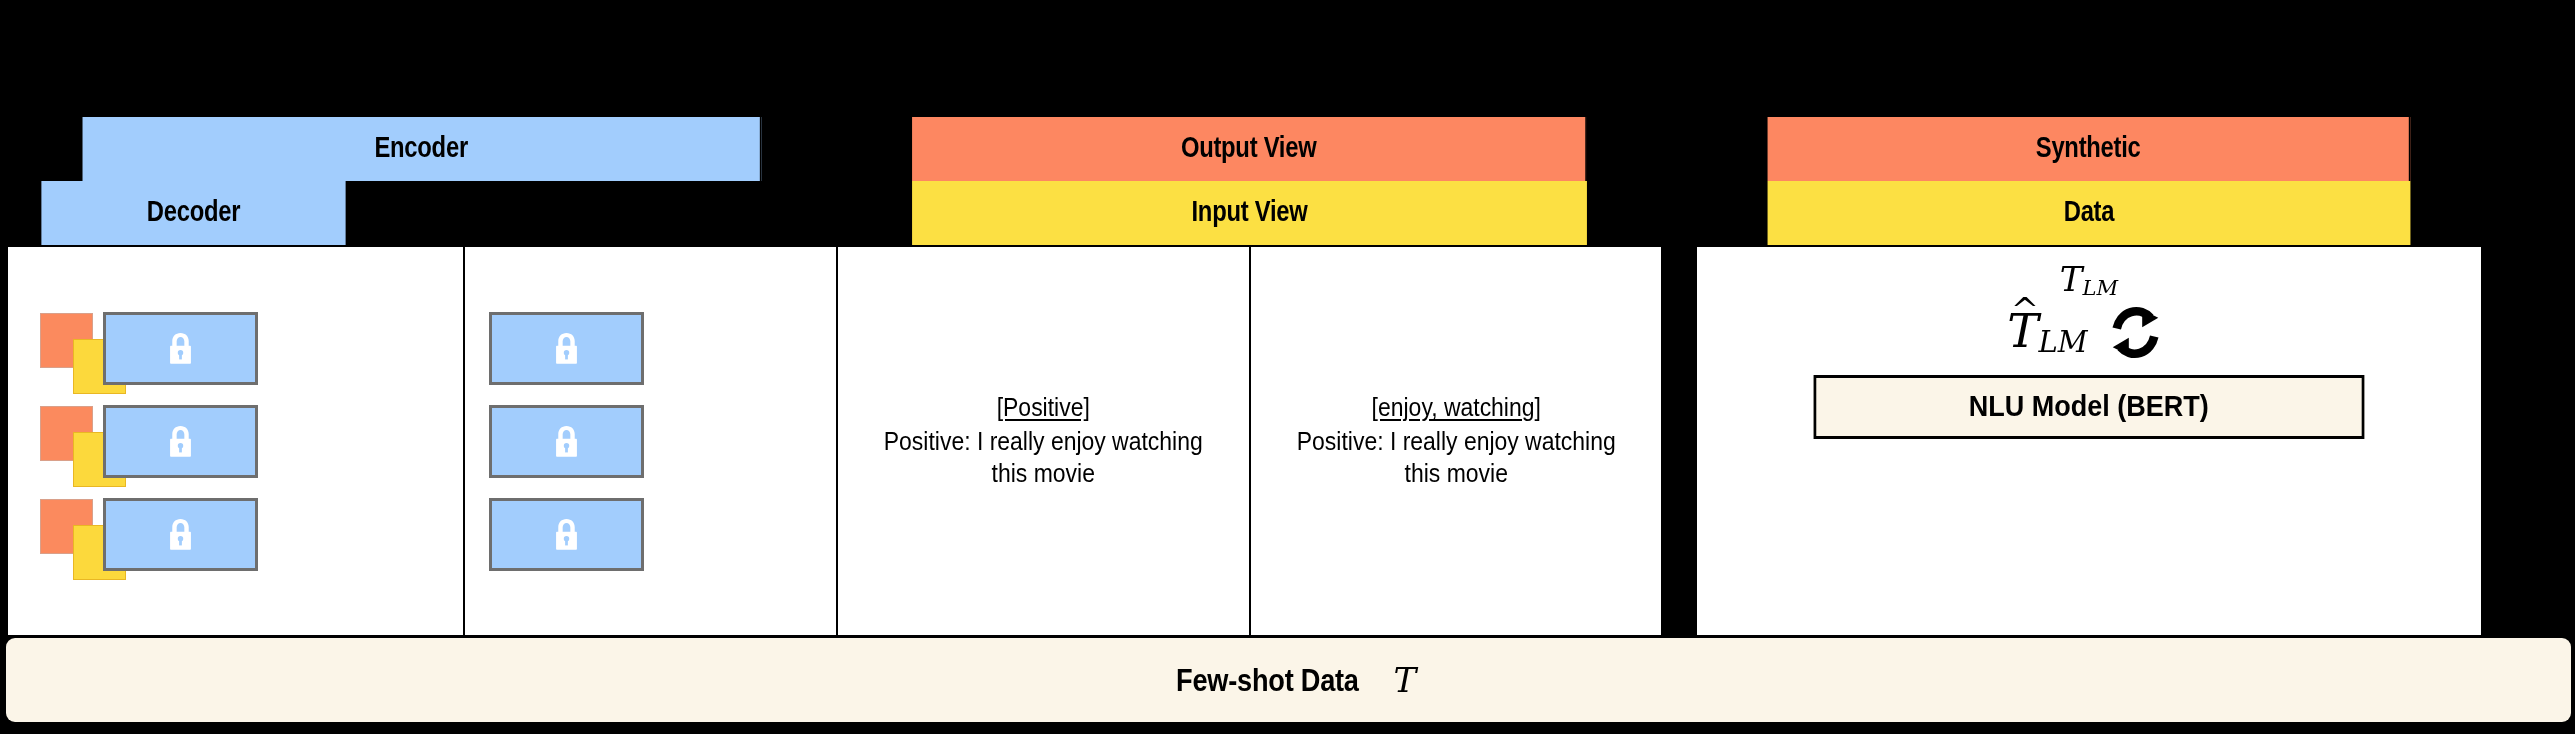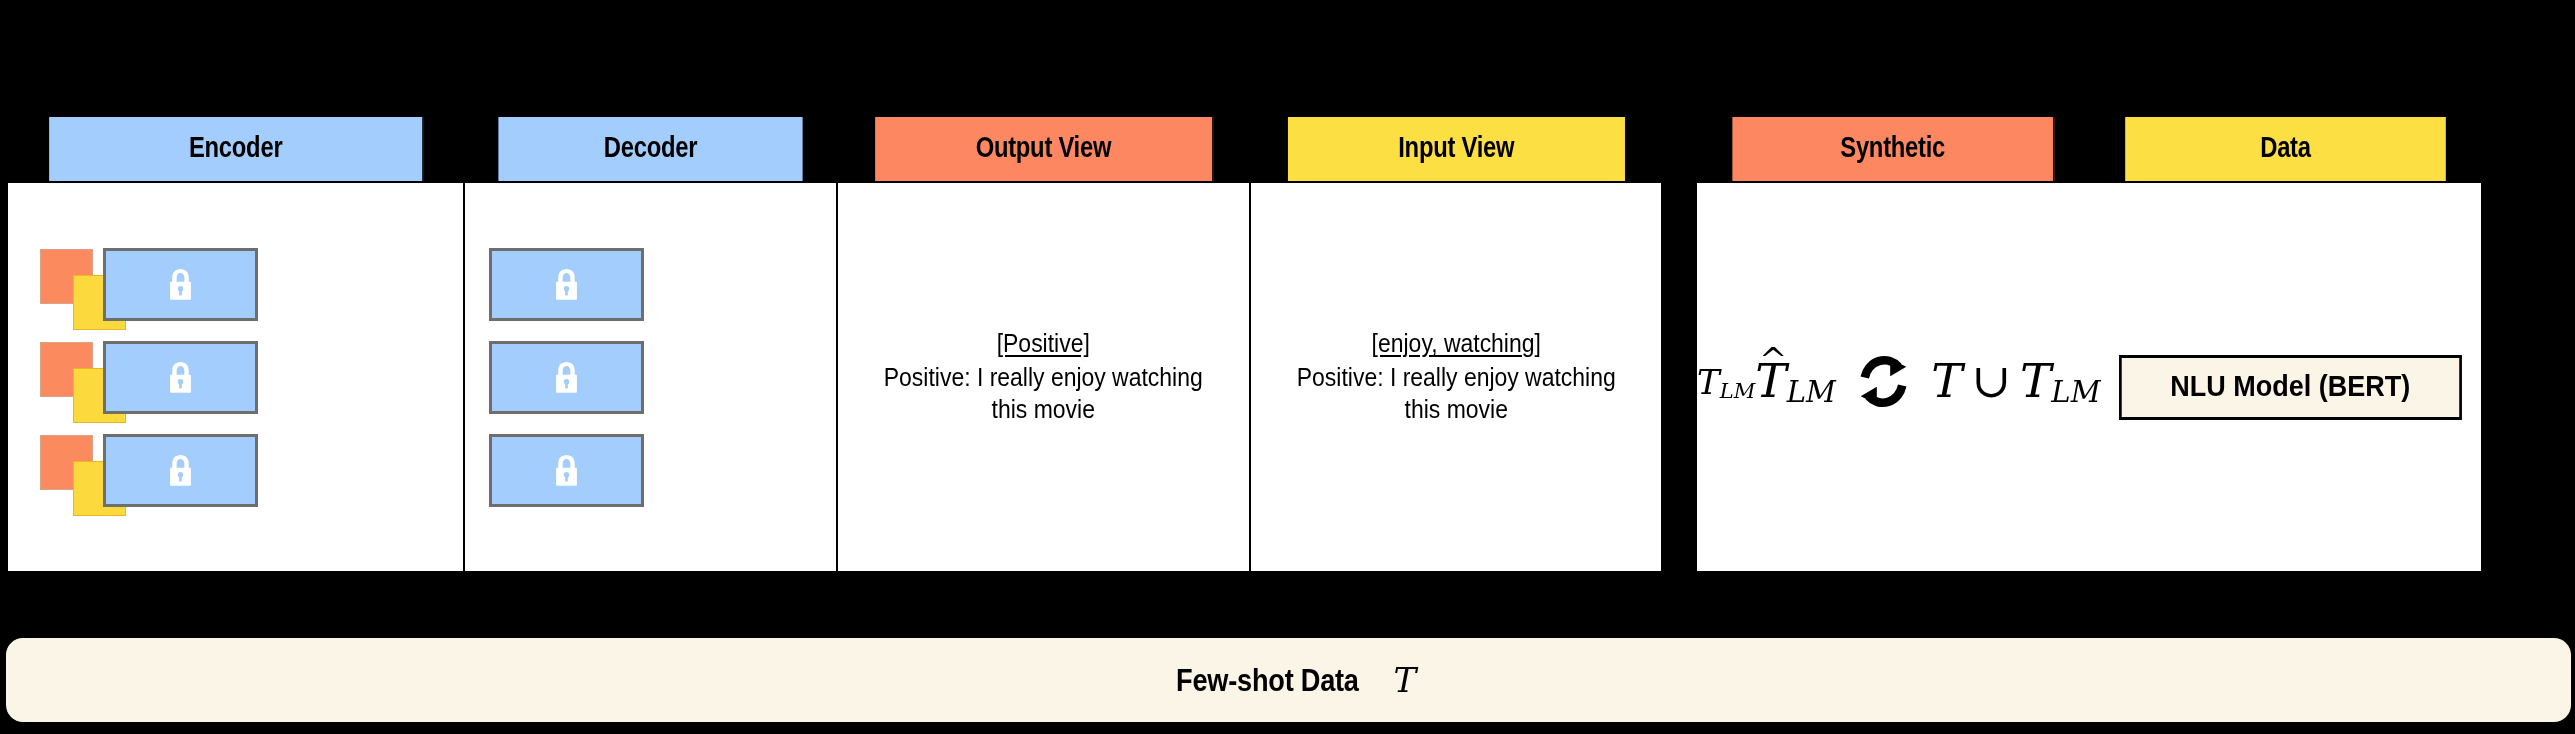--- a/index.html
+++ b/index.html
@@ -7,21 +7,21 @@
     width:2576px;height:735px;position:relative;overflow:hidden;
     font-family:"Liberation Sans", sans-serif;
     -webkit-font-smoothing:antialiased;
   }
   .stage{position:absolute;inset:0;background:#000;}
 
   
   .panel{position:absolute;box-sizing:border-box;}
   .panel-head{
     display:flex;width:100%;box-sizing:border-box;
-    border:2.2px solid #000;border-bottom:0;
+    border:2.2px solid #000;border-bottom:0;flex-direction:column;
   }
   .head-cell{
     flex:1;display:flex;align-items:center;justify-content:center;
     box-sizing:border-box;
     font-weight:bold;color:#000;letter-spacing:-0.3px;
     font-size:29px;
     padding:14.4px 0 16.6px 0;
     transform:scaleX(.82);
   }
   .head-cell.blue{background:#A2CDFD;}
@@ -67,21 +67,21 @@
     height:100%;box-sizing:border-box;padding:0 14.4px;
     font-size:25.5px;line-height:1.24;color:#000;text-align:center;
     transform:scaleX(.9);
   }
   .view-bracket{text-decoration:underline;text-underline-offset:3.3px;margin-bottom:2.2px;}
   .view-sentence{}
 
   
   .syn-inner{
     position:relative;width:100%;height:100%;
-    display:flex;flex-direction:row;align-items:center;justify-content:flex-start;
+    display:flex;flex-direction:column;align-items:center;justify-content:flex-start;
     padding-top:12.2px;box-sizing:border-box;
   }
   .math{font-family:"DejaVu Serif", serif;font-style:italic;color:#000;white-space:nowrap;}
   .math .sub{font-size:.62em;font-style:italic;vertical-align:-0.18em;letter-spacing:0;}
   .t-lm-top{font-size:34px;margin-bottom:1.1px;}
   .eq-row{display:flex;align-items:center;gap:12.2px;font-size:47px;line-height:1;margin-top:-2.2px;}
   .hat-wrap{position:relative;display:inline-block;}
   .hat-wrap .hat{
     position:absolute;left:2.2px;top:-0.42em;width:100%;text-align:center;
     font-size:.72em;font-style:normal;
@@ -90,21 +90,21 @@
   .nlu-box{
     margin-top:9px;width:78%;box-sizing:border-box;
     background:#FBF5E8;border:3.9px solid #000;
     text-align:center;color:#000;font-weight:bold;font-size:30px;
     padding:11px 0 13.3px 0;transform:scaleX(.9);
   }
 
   
   .bottom-bar{
     position:absolute;left:5.5px;top:638px;width:2565px;height:84px;
-    background:#FBF5E8;border-radius:17px;
+    background:#FBF5E8;border-radius:9px;
     display:flex;align-items:center;justify-content:center;
     box-sizing:border-box;
   }
   .bottom-label{
     font-weight:bold;font-size:32px;color:#000;transform:scaleX(.85);
     letter-spacing:-0.3px;
   }
   .bottom-sym{
     font-family:"DejaVu Serif", serif;font-style:italic;font-size:34px;
     margin-left:19px;font-weight:normal;
@@ -262,21 +262,20 @@
 
             <span class="math"><span class="hat-wrap"><span class="hat">^</span><span>T</span></span><span class="sub">LM</span></span>
 
             <svg class="cycle-icon" viewBox="0 0 100 100">
               <path d="M22 44 A30 34 0 0 1 72 28" fill="none" stroke="#000" stroke-width="13" stroke-linecap="butt"></path>
               <polygon points="60,16 84,28 60,42" fill="#000"></polygon>
               <path d="M78 56 A30 34 0 0 1 28 72" fill="none" stroke="#000" stroke-width="13" stroke-linecap="butt"></path>
               <polygon points="40,84 16,72 40,58" fill="#000"></polygon>
             </svg>
 
-            <span class="math"><span>T</span><span style="font-style:normal;margin:0 9px;">∪</span><span>T</span><span class="sub">LM</span></span>
           </div>
 
           <div class="nlu-box">
             <span>NLU Model (BERT)</span>
           </div>
 
         </div>
       </div>
     </div>
   </div>

